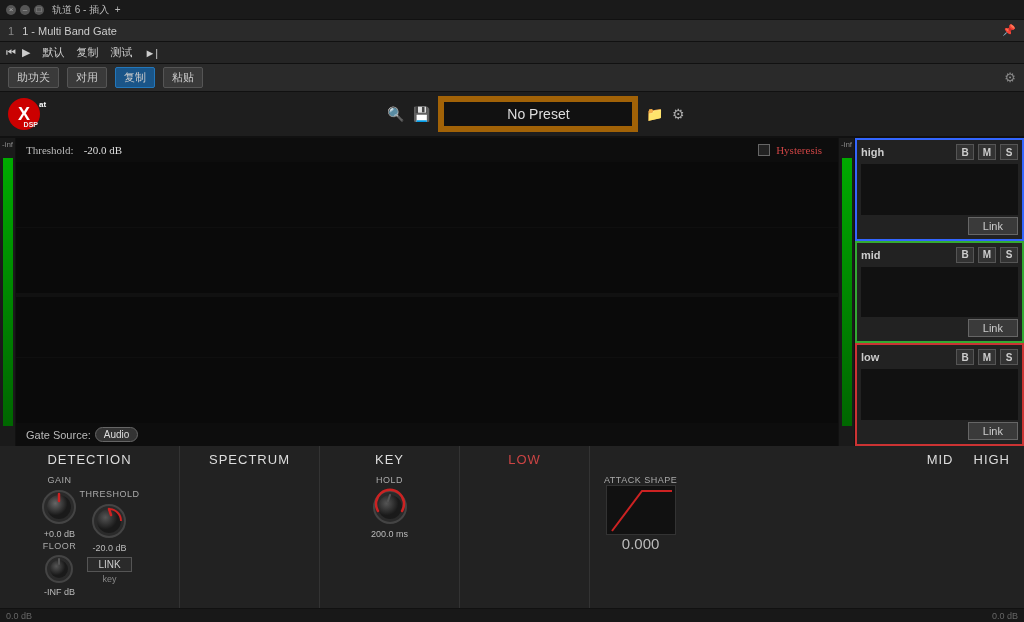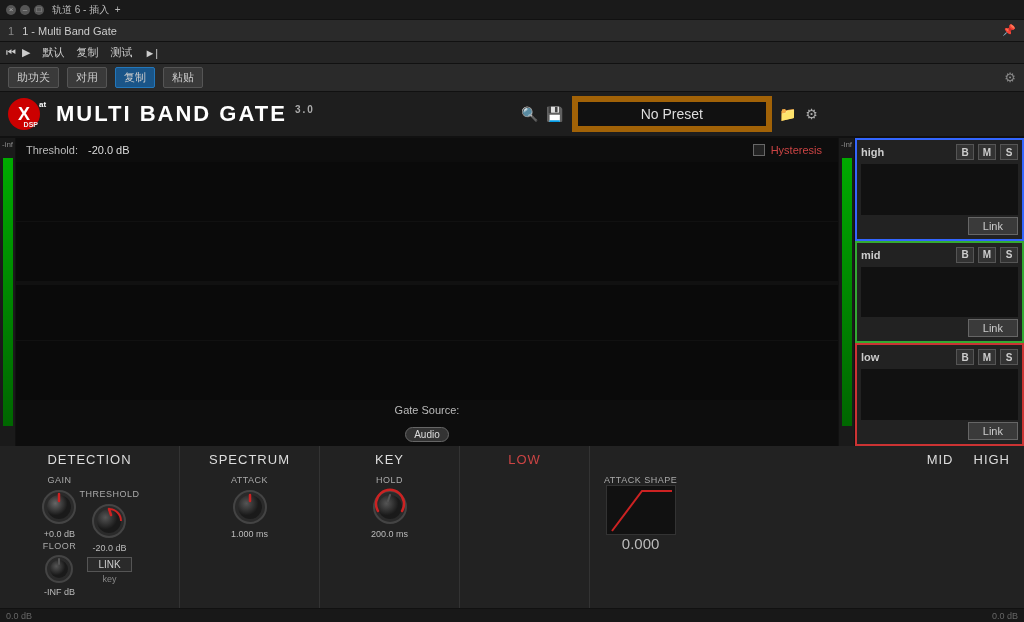--- a/index.html
+++ b/index.html
@@ -213,20 +213,21 @@
       display: flex;
       flex-direction: column;
     }
     .threshold-bar {
       padding: 6px 10px;
       display: flex;
       align-items: flex-end;
       gap: 10px;
       font-size: 11px;
       color: #bbb;
+      font-family: Liberation Serif, serif;
     }
     .threshold-val {
       color: #ddd;
     }
     .hysteresis-area {
       position: absolute;
       right: 16px;
       top: 6px;
       display: flex;
       align-items: center;
@@ -243,25 +244,24 @@
     }
     .waveform-area {
       flex: 1;
       background: #0a0a0a;
       position: relative;
     }
     .gate-source-bar {
       padding: 4px 10px;
       display: flex;
       align-items: center;
-      gap: 11px;
+      gap: 4px;
       font-size: 11px;
       color: #bbb;
       background: #0d0d0d;
-      flex-direction: column;
     }
     .gate-source-btn {
       background: #333;
       border: 1px solid #666;
       color: #ddd;
       padding: 1px 8px;
       font-size: 10px;
       border-radius: 8px;
       cursor: pointer;
     }
@@ -462,24 +462,20 @@
     <span style="margin-left:auto;font-size:13px;color:#888;cursor:pointer">⚙</span>
   </div>
 
   <div class="plugin-header">
     <div class="plugin-logo">
       <div class="logo-circle">
         <span class="logo-at" style="font-size:8px;position:absolute;top:2px;left:3px;color:#fff;font-weight:bold">at</span>
         <span class="logo-x" style="font-size:18px;font-weight:bold;color:#fff">X</span>
         <span class="logo-dsp" style="font-size:7px;position:absolute;bottom:2px;right:2px;color:#eee">DSP</span>
       </div>
-    </div>
-    <div class="plugin-title">
-      <span>MULTI BAND GATE</span>
-      <span class="version">3.0</span>
     </div>
     <div class="preset-area">
       <button class="preset-btn">🔍</button>
       <button class="preset-btn">💾</button>
       <div class="preset-name-box">No Preset</div>
       <button class="preset-folder-btn">📁</button>
       <button class="preset-settings-btn">⚙</button>
     </div>
   </div>
 
@@ -627,35 +623,20 @@
             </svg>
             <span class="knob-value">-20.0 dB</span>
             <button class="link-small-btn">LINK</button>
             <span class="key-label-small">key</span>
           </div>
         </div>
       </div>
 
       <div class="section-block" style="min-width:140px">
         <div class="section-block-title">SPECTRUM</div>
-        <div style="display:flex;flex-direction:column;align-items:center;gap:2px">
-          <span class="knob-label">ATTACK</span>
-          <svg class="knob-svg" viewBox="0 0 40 40">
-            <circle cx="20" cy="20" r="16" fill="#2a2a2a" stroke="#444" stroke-width="2"></circle>
-            <circle cx="20" cy="20" r="12" fill="url(#grad4)"></circle>
-            <line x1="20" y1="8" x2="20" y2="14" stroke="#cc2222" stroke-width="2.5" stroke-linecap="round"></line>
-            <defs>
-              <radialGradient id="grad4" cx="35%" cy="35%">
-                <stop offset="0%" stop-color="#555"></stop>
-                <stop offset="100%" stop-color="#1a1a1a"></stop>
-              </radialGradient>
-            </defs>
-          </svg>
-          <span class="knob-value">1.000 ms</span>
-        </div>
       </div>
 
       <div class="section-block" style="min-width:140px">
         <div class="section-block-title">KEY</div>
         <div style="display:flex;flex-direction:column;align-items:center;gap:2px">
           <span class="knob-label">HOLD</span>
           <svg class="knob-svg" viewBox="0 0 40 40">
             <circle cx="20" cy="20" r="16" fill="#2a2a2a" stroke="#444" stroke-width="2"></circle>
             <circle cx="20" cy="20" r="12" fill="url(#grad5)"></circle>
 

